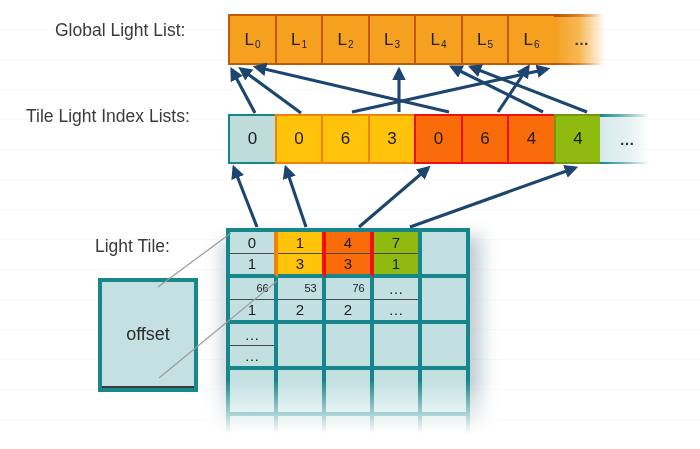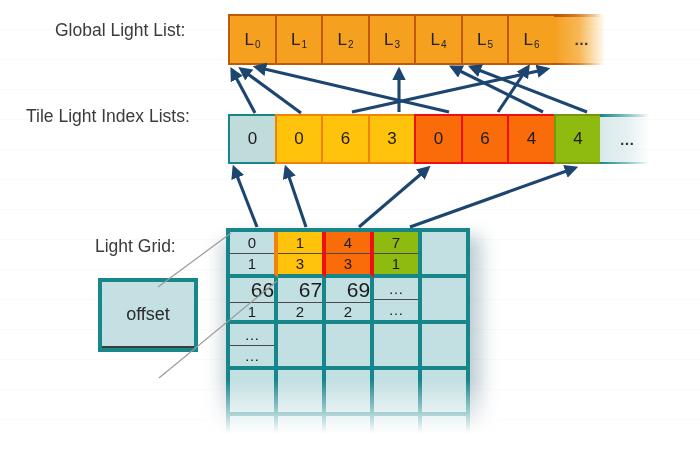--- a/index.html
+++ b/index.html
@@ -68,50 +68,50 @@
     width:44px;height:42px;box-sizing:content-box;background:#C2DFE2;position:relative;
     display:flex;flex-direction:column;
   }
   .gc.bR{border-right:4px solid #17868A;}
   .grow.bB .gc{border-bottom:4px solid #17868A;}
   .gc-yellow{background:#FFC30B;}
   .gc-orange{background:#F96C09;}
   .gc-green {background:#8FBA10;}
   .ghalf{flex:1;display:flex;align-items:center;justify-content:center;font-size:15px;color:#1c1c1c;}
   .ghalf.tophalf{border-bottom:1.4px solid #4a4a4a;}
-  .gbig{font-size:21px;padding-left:21px;}
+  .gbig{font-size:11px;padding-left:21px;}
 
   
   #grid-fade{
     position:absolute;left:205px;top:380px;width:295px;height:75px;z-index:4;
     background:linear-gradient(180deg,rgba(255,255,255,0) 0%,#ffffff 72%);
     pointer-events:none;
   }
 
   
   #legend-box{
-    position:absolute;left:98px;top:278px;width:100px;height:74px;box-sizing:border-box;
+    position:absolute;left:98px;top:278px;width:100px;height:114px;box-sizing:border-box;
     border:4px solid #178789;background:#C5E0E3;display:flex;flex-direction:column;
   }
   .legend-half{flex:1;display:flex;align-items:center;justify-content:center;font-size:18px;color:#2a2a2a;}
   .legend-half.top{border-bottom:2px solid #3b3b3b;}
 
   
   #arrow-layer{position:absolute;left:0;top:0;z-index:5;pointer-events:none;}
 </style>
 </head>
 <body>
 
 <div id="canvas">
 
   <div class="rowlabel" id="label-global">Global Light List:</div>
 
   <div class="rowlabel" id="label-tile">Tile Light Index Lists:</div>
 
-  <div class="rowlabel" id="label-grid">Light Grid:</div>
+  <div class="rowlabel" id="label-grid">Light Tile:</div>
 
   <div id="global-row">
       <div class="gcell">
         <span>L</span>
         <span class="lsub">0</span>
       </div>
       <div class="gcell">
         <span>L</span>
         <span class="lsub">1</span>
       </div>
@@ -169,25 +169,25 @@
           <div class="ghalf">1</div>
         </div>
         <div class="gc gc-blue"></div>
       </div>
       <div class="grow bB">
         <div class="gc gc-blue bR">
           <div class="ghalf tophalf gbig">66</div>
           <div class="ghalf">1</div>
         </div>
         <div class="gc gc-blue bR">
-          <div class="ghalf tophalf gbig">67</div>
+          <div class="ghalf tophalf gbig">53</div>
           <div class="ghalf">2</div>
         </div>
         <div class="gc gc-blue bR">
-          <div class="ghalf tophalf gbig">69</div>
+          <div class="ghalf tophalf gbig">76</div>
           <div class="ghalf">2</div>
         </div>
         <div class="gc gc-blue bR">
           <div class="ghalf tophalf">…</div>
           <div class="ghalf">…</div>
         </div>
         <div class="gc gc-blue"></div>
       </div>
       <div class="grow bB">
         <div class="gc gc-blue bR">

